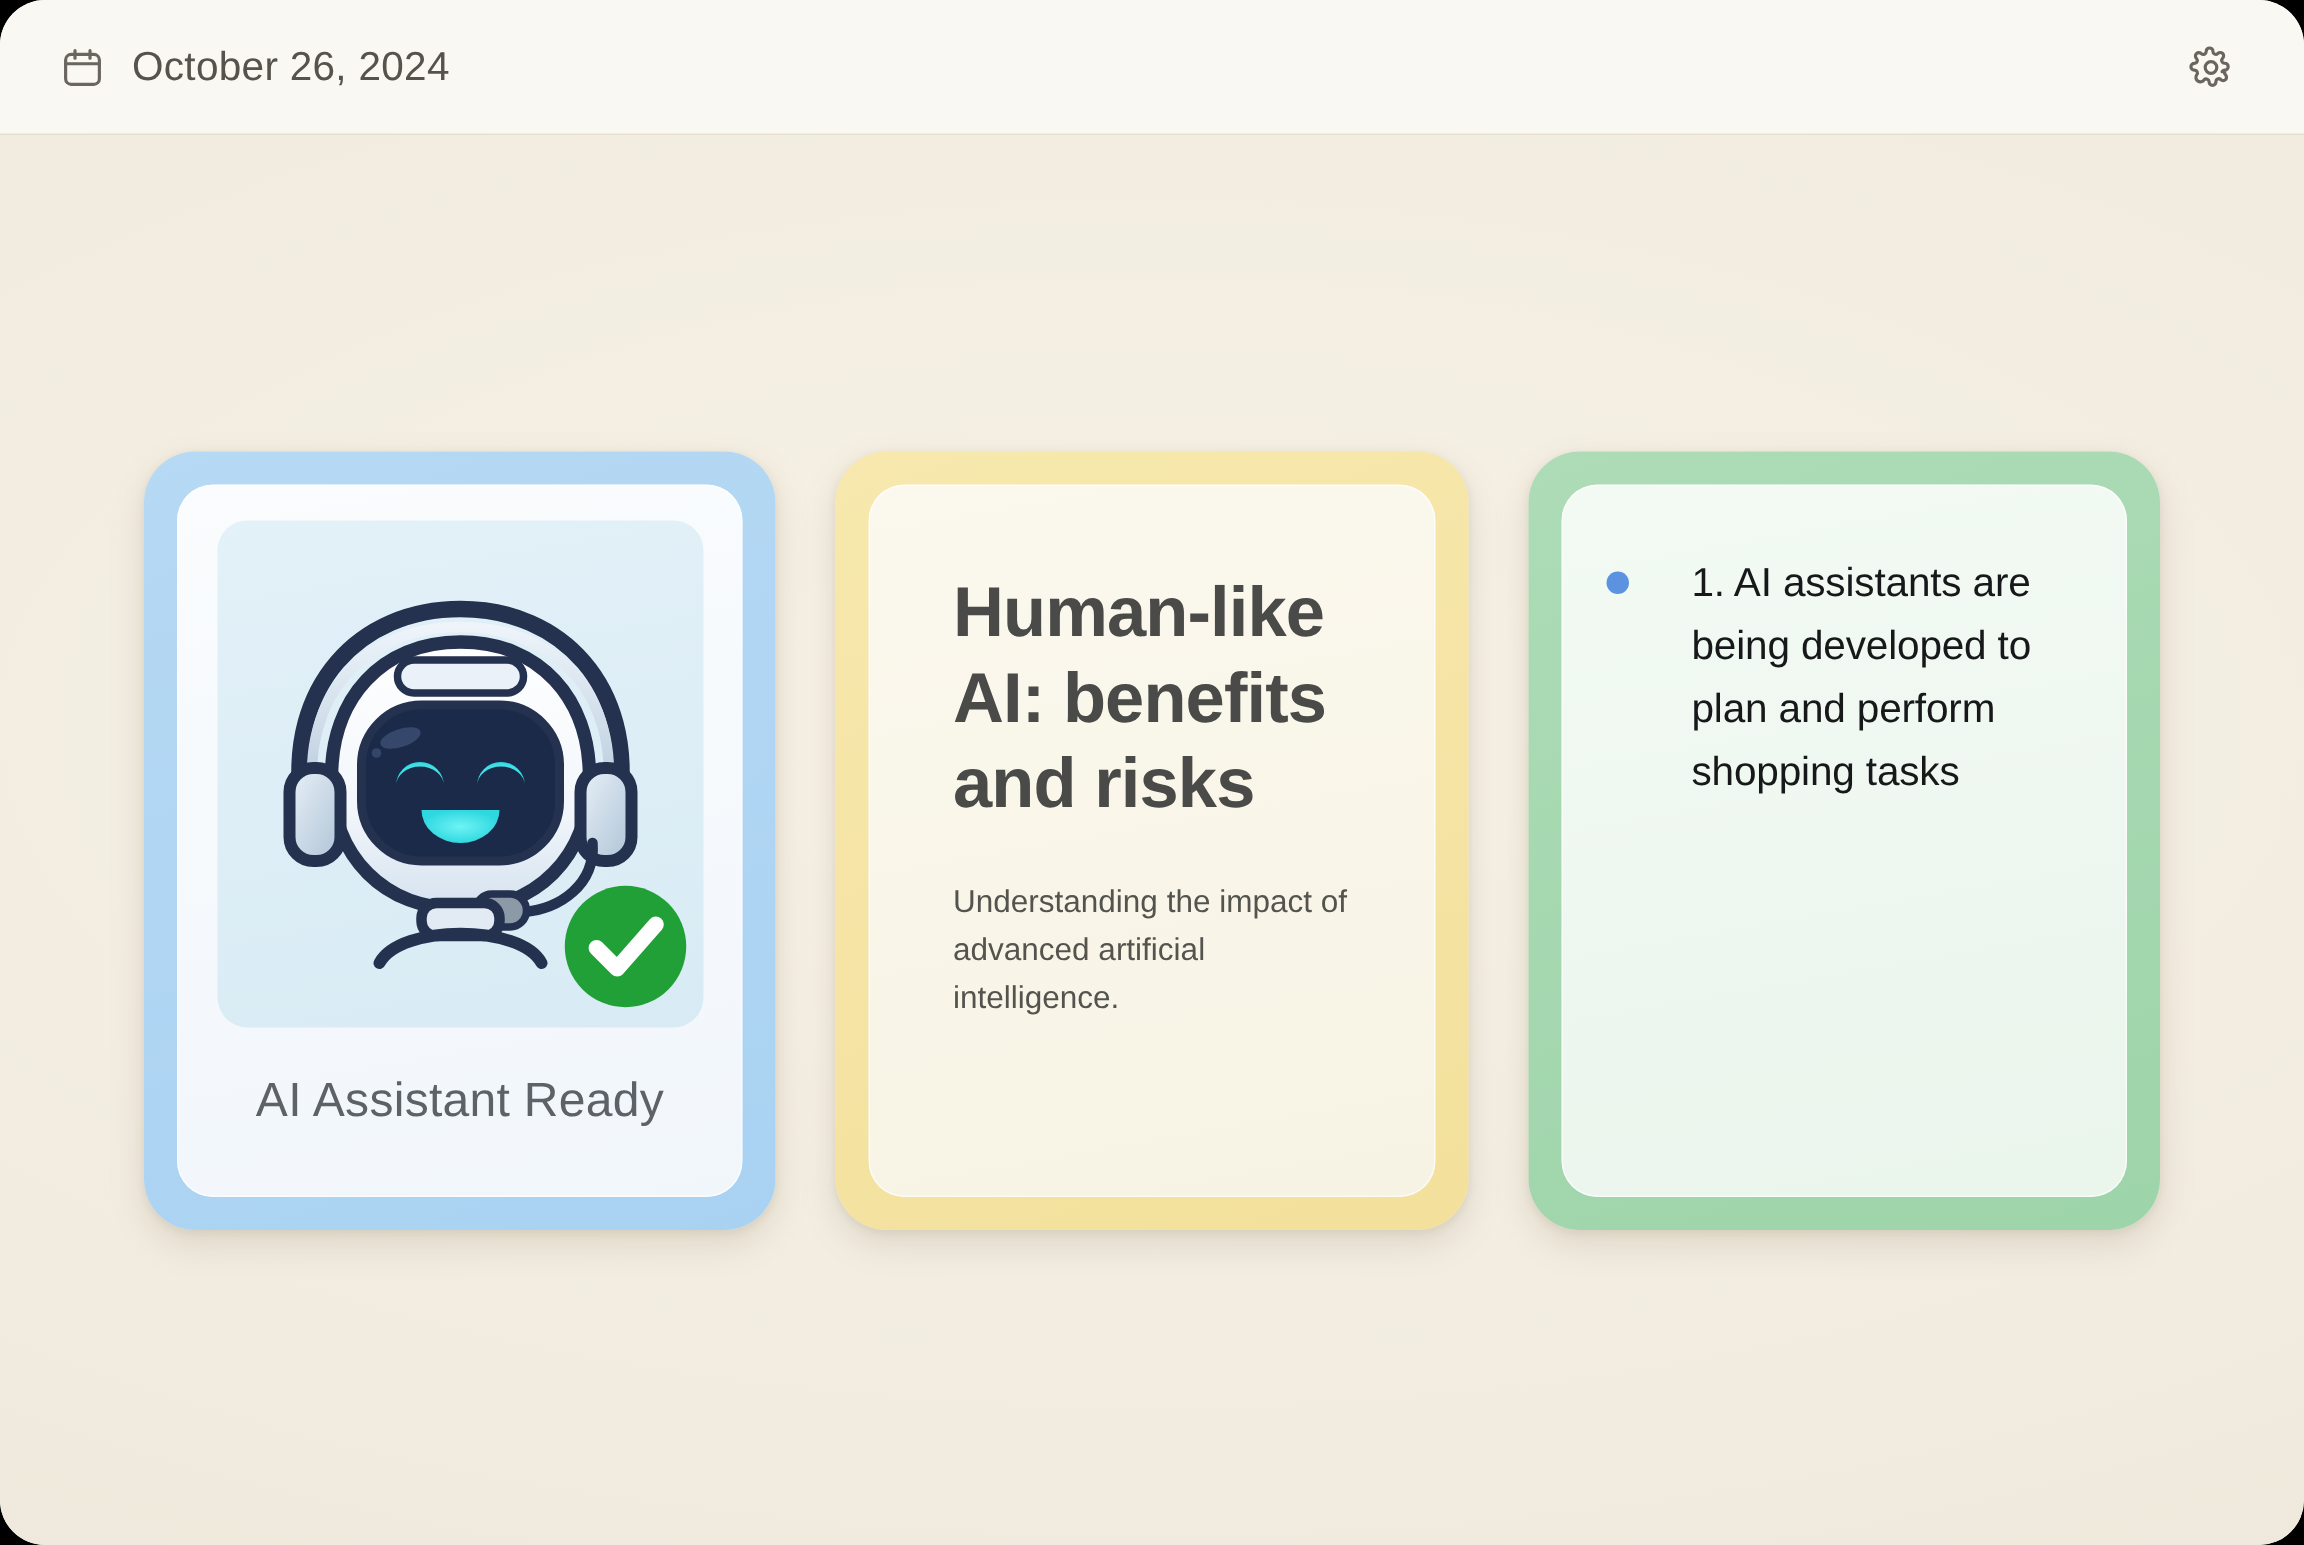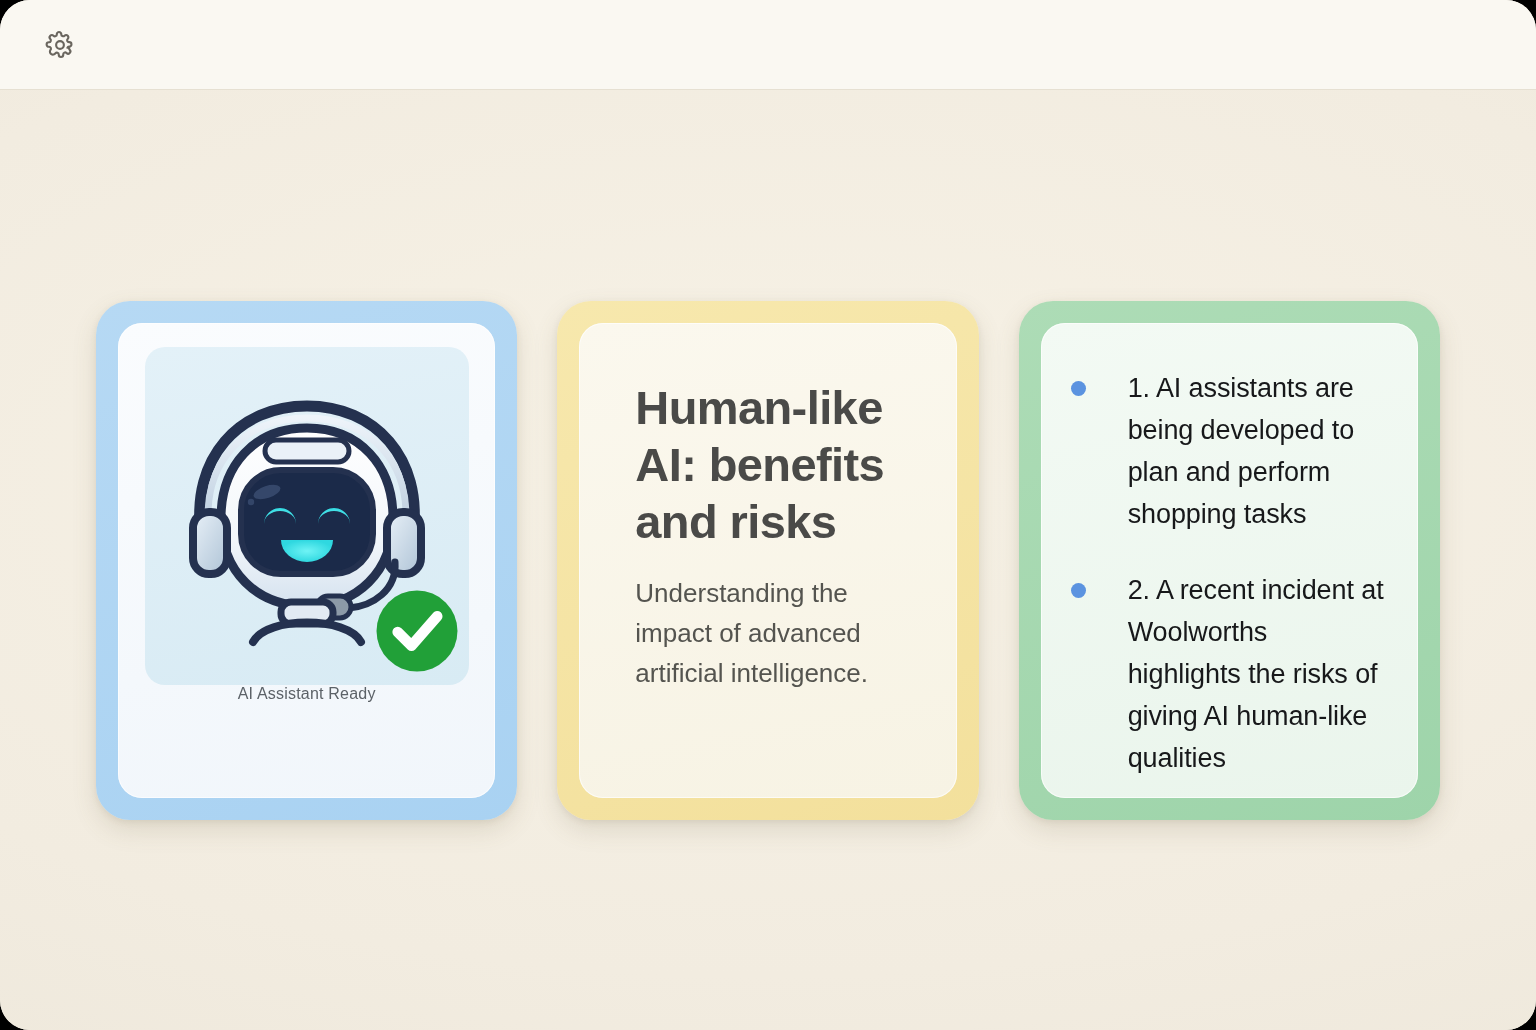--- a/index.html
+++ b/index.html
@@ -104,21 +104,22 @@
     flex: 0 0 auto;
   }
   .robot-svg { width: 300px; height: 300px; display: block; }
   .check-badge {
     position: absolute;
     right: 6px;
     bottom: 8px;
     width: 92px; height: 92px;
   }
   .card-caption {
-    font-size: 16px;
+    margin-top: 30px;
+    font-size: 32px;
     color: #5c6268;
     text-align: right;
     letter-spacing: 0.2px;
   }
 
   
   .card-yellow { background: linear-gradient(160deg, #f7e8ad 0%, #f3e09c 100%); }
   .card-yellow .card-inner {
     background: linear-gradient(170deg, #fbf8ee 0%, #f7f3e4 100%);
     padding: 56px 56px;
@@ -126,22 +127,22 @@
     flex-direction: column;
   }
   .card-title {
     font-size: 47px;
     line-height: 1.22;
     font-weight: bold;
     color: #4a4a48;
     letter-spacing: -0.6px;
   }
   .card-subtitle {
-    margin-top: 24px;
-    font-size: 26px;
+    margin-top: 36px;
+    font-size: 21px;
     line-height: 1.52;
     color: #54544f;
   }
 
   
   .card-green { background: linear-gradient(160deg, #addcb6 0%, #9ed4aa 100%); }
   .card-green .card-inner {
     background: linear-gradient(170deg, #f3faf4 0%, #eaf5ec 100%);
     padding: 44px 34px 44px 30px;
     display: flex;
@@ -168,20 +169,31 @@
     letter-spacing: -0.1px;
     margin-left: 24px;
   }
 </style>
 </head>
 <body>
 
 <div class="window">
 
   <div class="header">
+    <div class="header-left">
+      <span class="calendar-icon">
+        <svg viewBox="0 0 24 24" width="30" height="30" fill="none" stroke="#6a665f" stroke-width="1.7" stroke-linecap="round" stroke-linejoin="round">
+          <rect x="3" y="5" width="18" height="16" rx="3"></rect>
+          <line x1="3" y1="10" x2="21" y2="10"></line>
+          <line x1="8" y1="3" x2="8" y2="7"></line>
+          <line x1="16" y1="3" x2="16" y2="7"></line>
+        </svg>
+      </span>
+      <span class="date-text">October 26, 2024</span>
+    </div>
 
     <button class="gear-button">
       <span class="gear-icon">
         <svg viewBox="0 0 24 24" width="30" height="30" fill="none" stroke="#6a665f" stroke-width="1.7" stroke-linecap="round" stroke-linejoin="round">
           <circle cx="12" cy="12" r="3.1"></circle>
           <path d="M19.4 14.2a1.5 1.5 0 0 0 .3 1.65l.05.05a1.8 1.8 0 1 1-2.55 2.55l-.05-.05a1.5 1.5 0 0 0-1.65-.3 1.5 1.5 0 0 0-.9 1.37V19.7a1.8 1.8 0 0 1-3.6 0v-.1a1.5 1.5 0 0 0-.98-1.37 1.5 1.5 0 0 0-1.65.3l-.05.05A1.8 1.8 0 1 1 4.3 16.03l.05-.05a1.5 1.5 0 0 0 .3-1.65 1.5 1.5 0 0 0-1.37-.9H3.1a1.8 1.8 0 0 1 0-3.6h.1a1.5 1.5 0 0 0 1.37-.98 1.5 1.5 0 0 0-.3-1.65L4.22 7.1A1.8 1.8 0 1 1 6.77 4.55l.05.05a1.5 1.5 0 0 0 1.65.3h.07a1.5 1.5 0 0 0 .9-1.37V3.4a1.8 1.8 0 0 1 3.6 0v.1a1.5 1.5 0 0 0 .9 1.37 1.5 1.5 0 0 0 1.65-.3l.05-.05a1.8 1.8 0 1 1 2.55 2.55l-.05.05a1.5 1.5 0 0 0-.3 1.65v.07a1.5 1.5 0 0 0 1.37.9h.14a1.8 1.8 0 0 1 0 3.6h-.1a1.5 1.5 0 0 0-1.36.9z"></path>
         </svg>
       </span>
     </button>
   </div>
@@ -260,22 +272,18 @@
     </div>
 
     <div class="card-outer card-green">
       <div class="card-inner">
 
         <div class="bullet-row">
           <span class="bullet-dot"></span>
           <span class="bullet-text">1. AI assistants are being developed to plan and perform shopping tasks</span>
         </div>
 
-        <div class="bullet-row">
-          <span class="bullet-dot"></span>
-          <span class="bullet-text">2. A recent incident at Woolworths highlights the risks of giving AI human-like qualities</span>
-        </div>
 
       </div>
     </div>
 
   </div>
 </div>
 
 </body></html>

